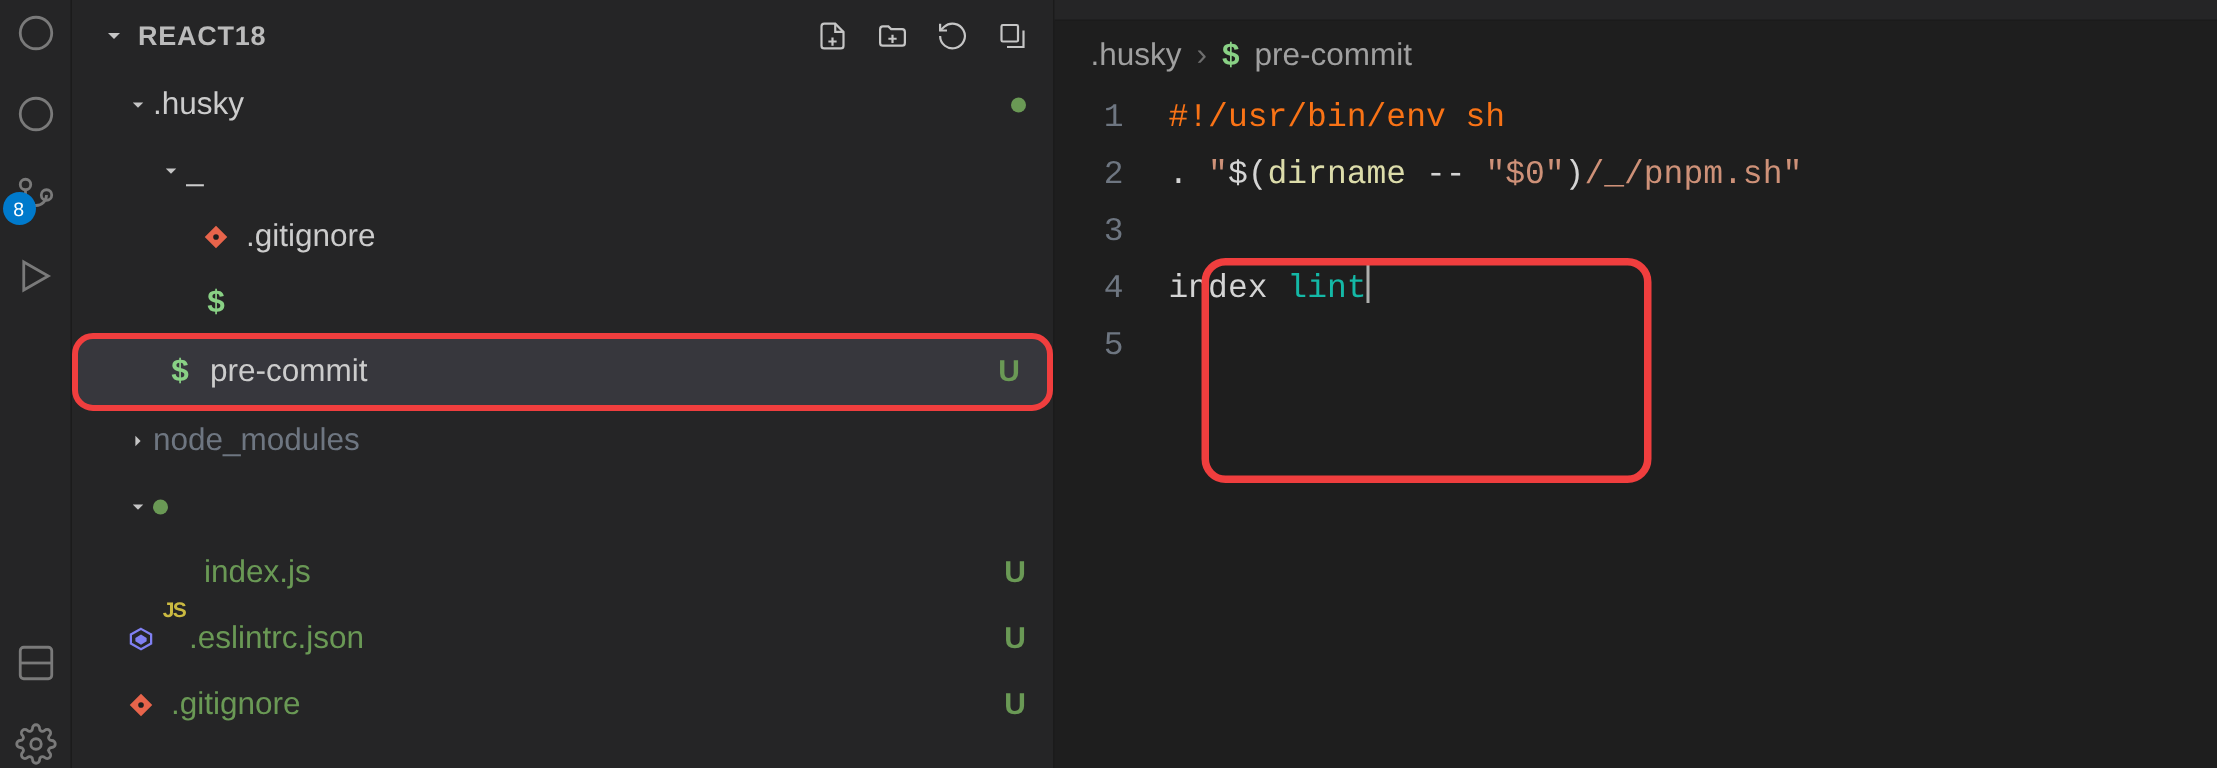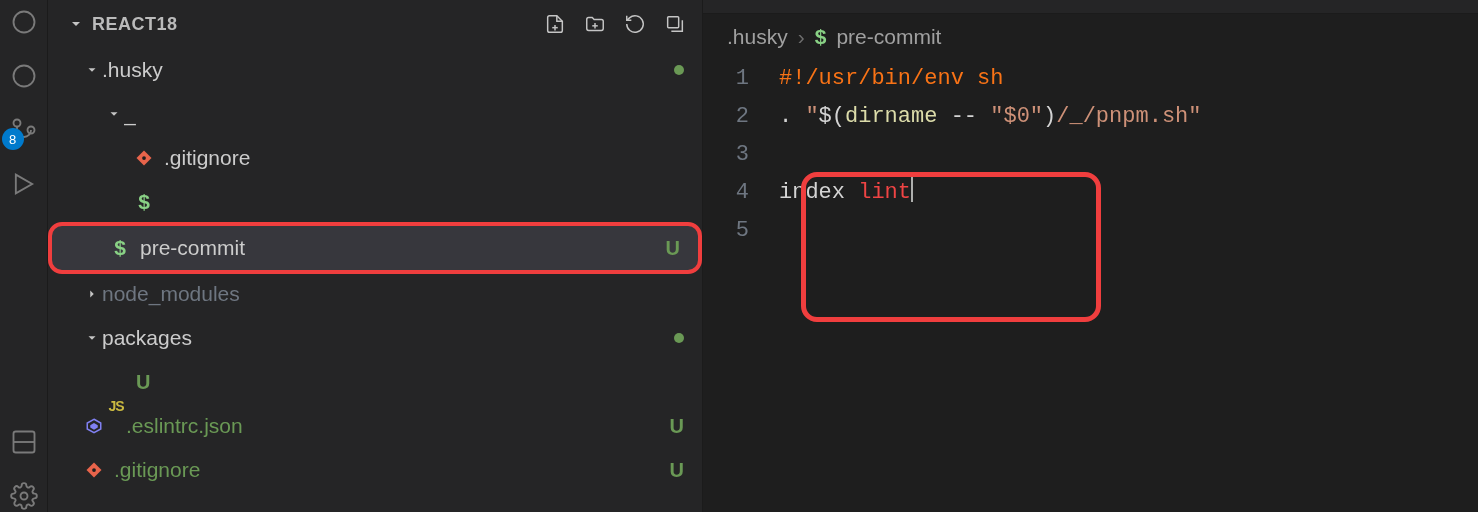--- a/index.html
+++ b/index.html
@@ -131,21 +131,21 @@
   .code-line { display:flex; }
   .gutter { width: 76px; text-align: right; color:#6e7681; padding-right: 30px; user-select:none; }
   .code { white-space: pre; color:#cccccc; }
 
   .tok-comment { color:#f97316; }
   .tok-punct { color:#d4d4d4; }
   .tok-str { color:#ce9178; }
   .tok-call { color:#dcdcaa; }
   .tok-op { color:#d4d4d4; }
   .tok-cmd { color:#d4d4d4; }
-  .tok-arg { color:#ef4444; }
+  .tok-arg { color:#14b8a6; }
 
   .cursor {
     display:inline-block;
     width: 2px;
     height: 26px;
     background: #aeafad;
     vertical-align: -4px;
   }
 
   .code-highlight-box {
@@ -293,26 +293,26 @@
         </span>
       <span class="label">node_modules</span>
     </div>
 
     <div class="tree-row indent-1">
       <span class="chev">
           <svg width="14" height="14" viewBox="0 0 16 16" fill="currentColor">
             <path d="M4 6l4 4 4-4z"></path>
           </svg>
         </span>
-      <span class="label">packages</span>
       <span class="dot"></span>
     </div>
 
     <div class="tree-row indent-2" style="color:#6a9955;">
       <span class="ficon js-icon">JS</span>
+      <span class="label">index.js</span>
       <span class="status">U</span>
     </div>
 
     <div class="tree-row indent-1" style="color:#6a9955;gap:12px;">
       <span class="ficon">
           <svg width="18" height="18" viewBox="0 0 24 24">
             <polygon points="12,3 21,8 21,16 12,21 3,16 3,8" fill="none" stroke="#8080f2" stroke-width="2"></polygon>
             <polygon points="12,8 17,11 17,14 12,17 7,14 7,11" fill="#8080f2"></polygon>
           </svg>
         </span>

